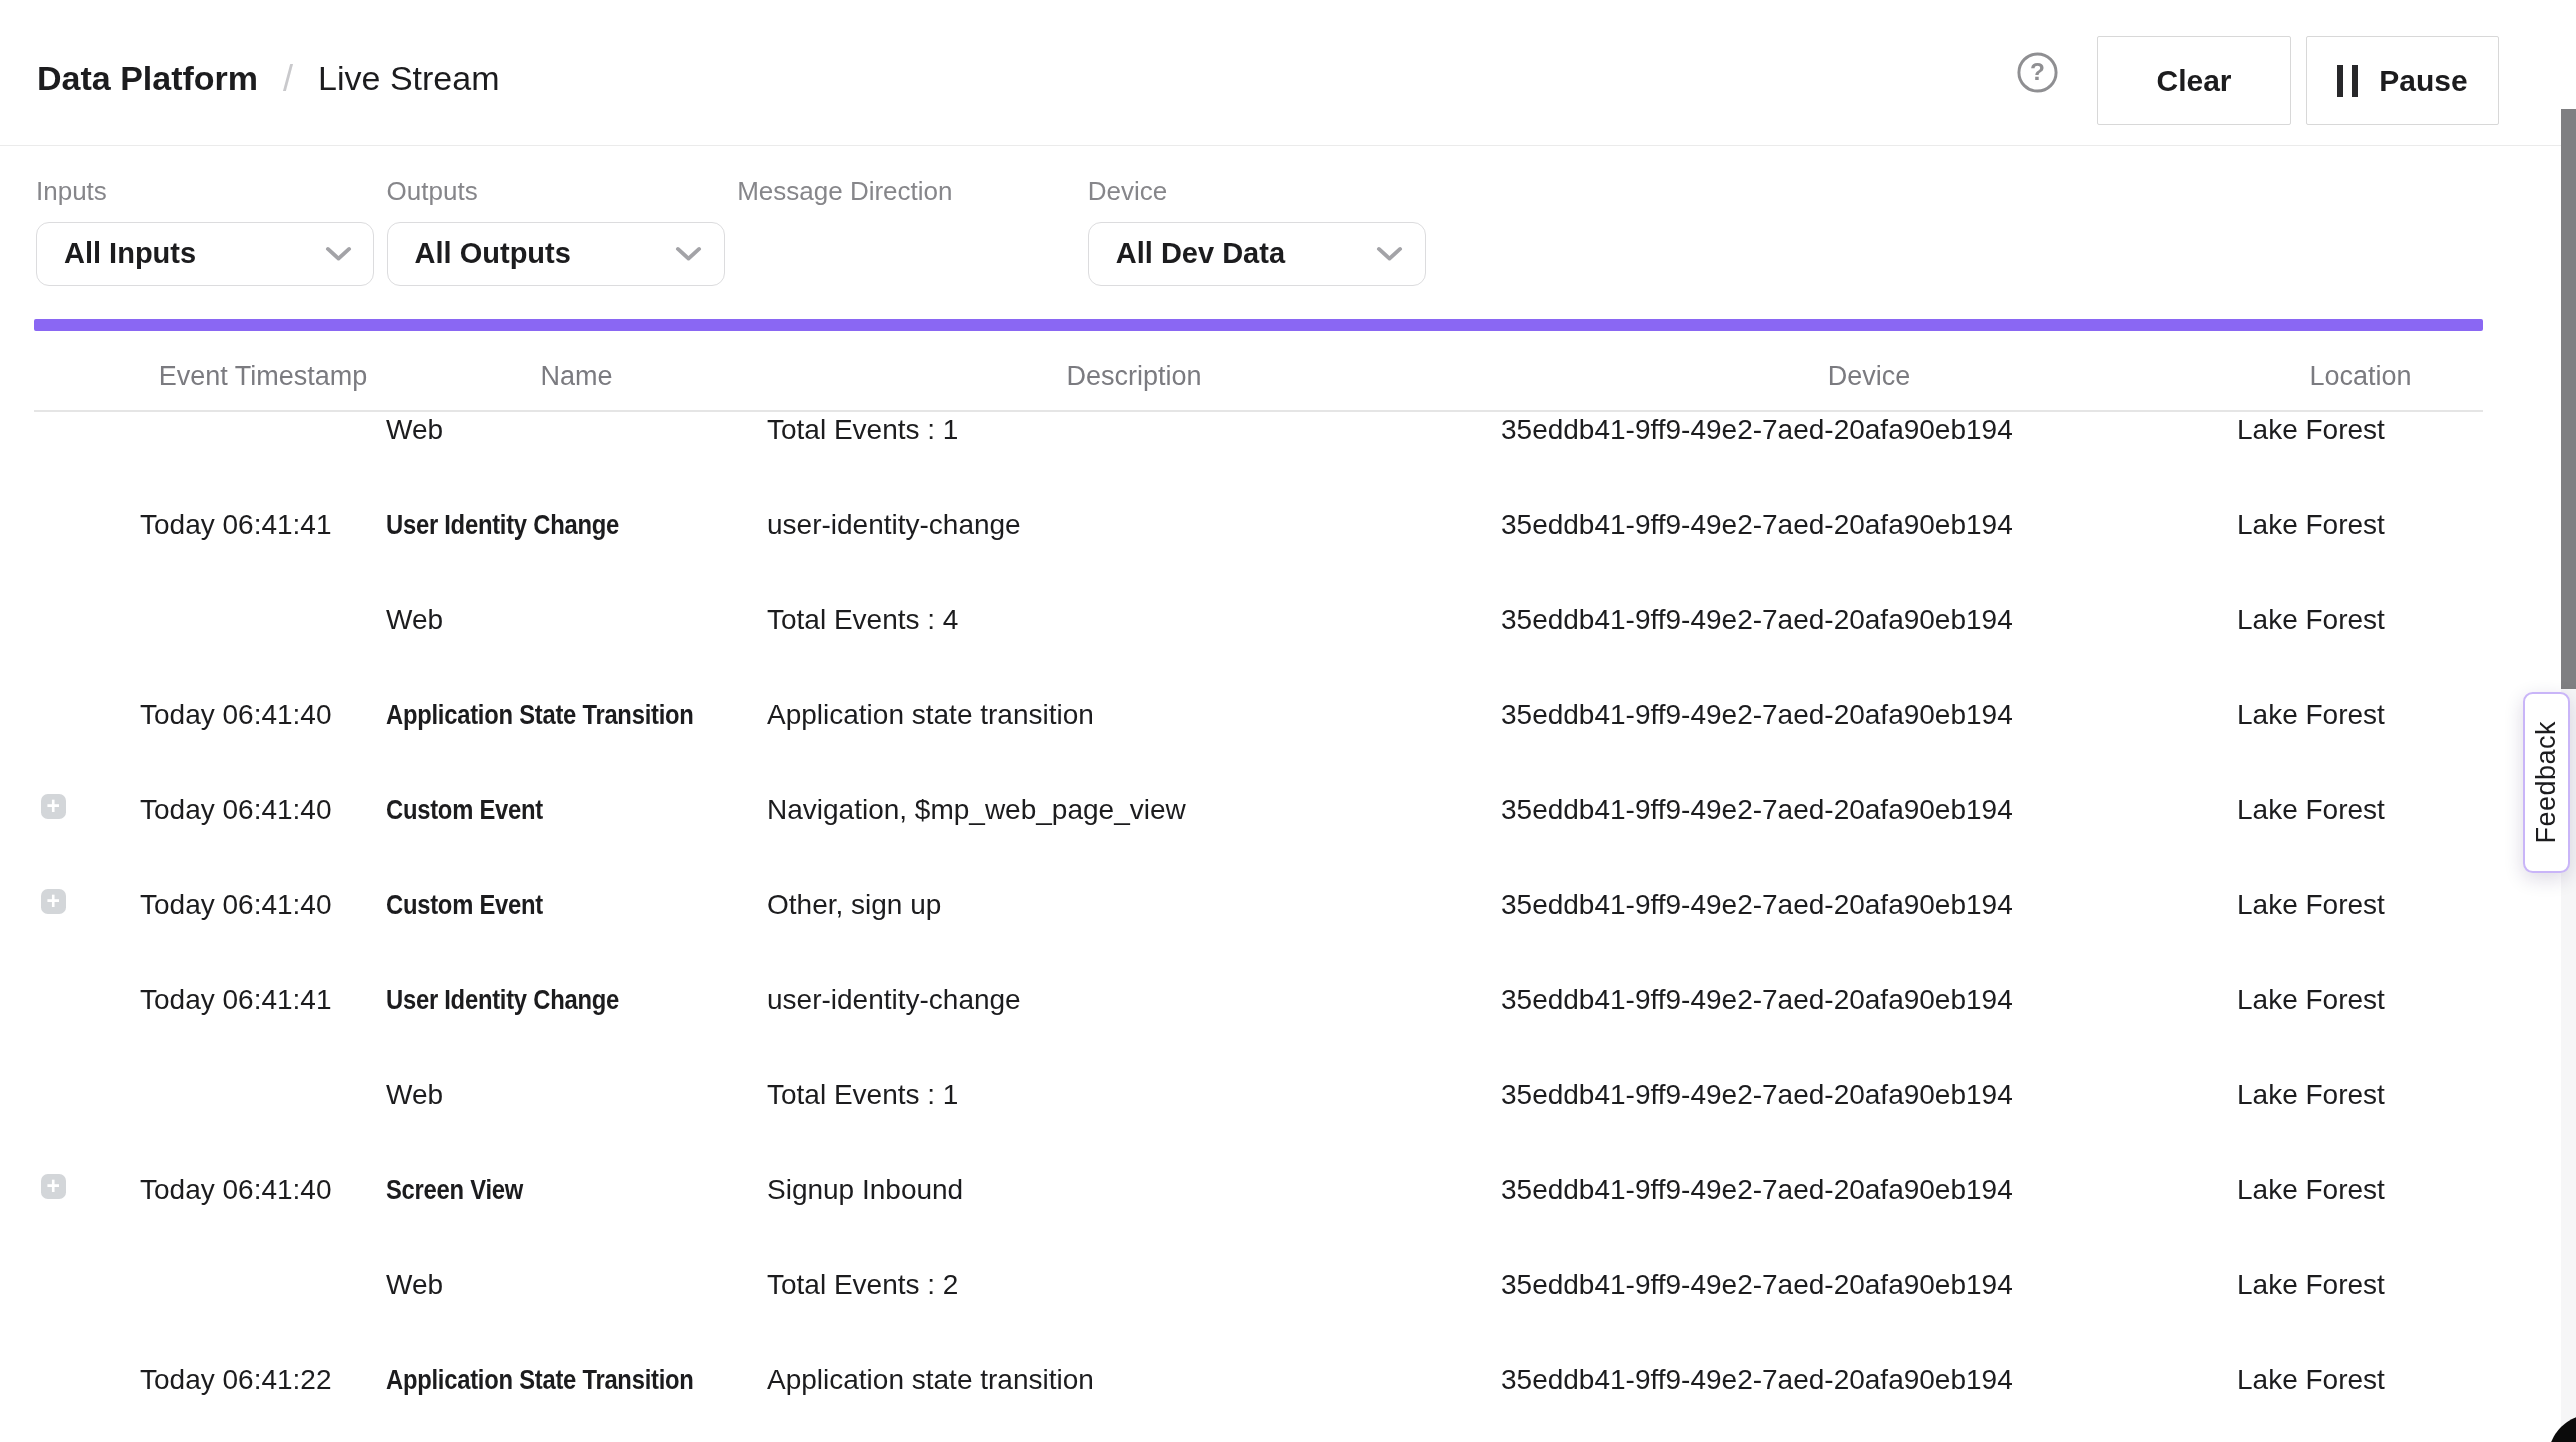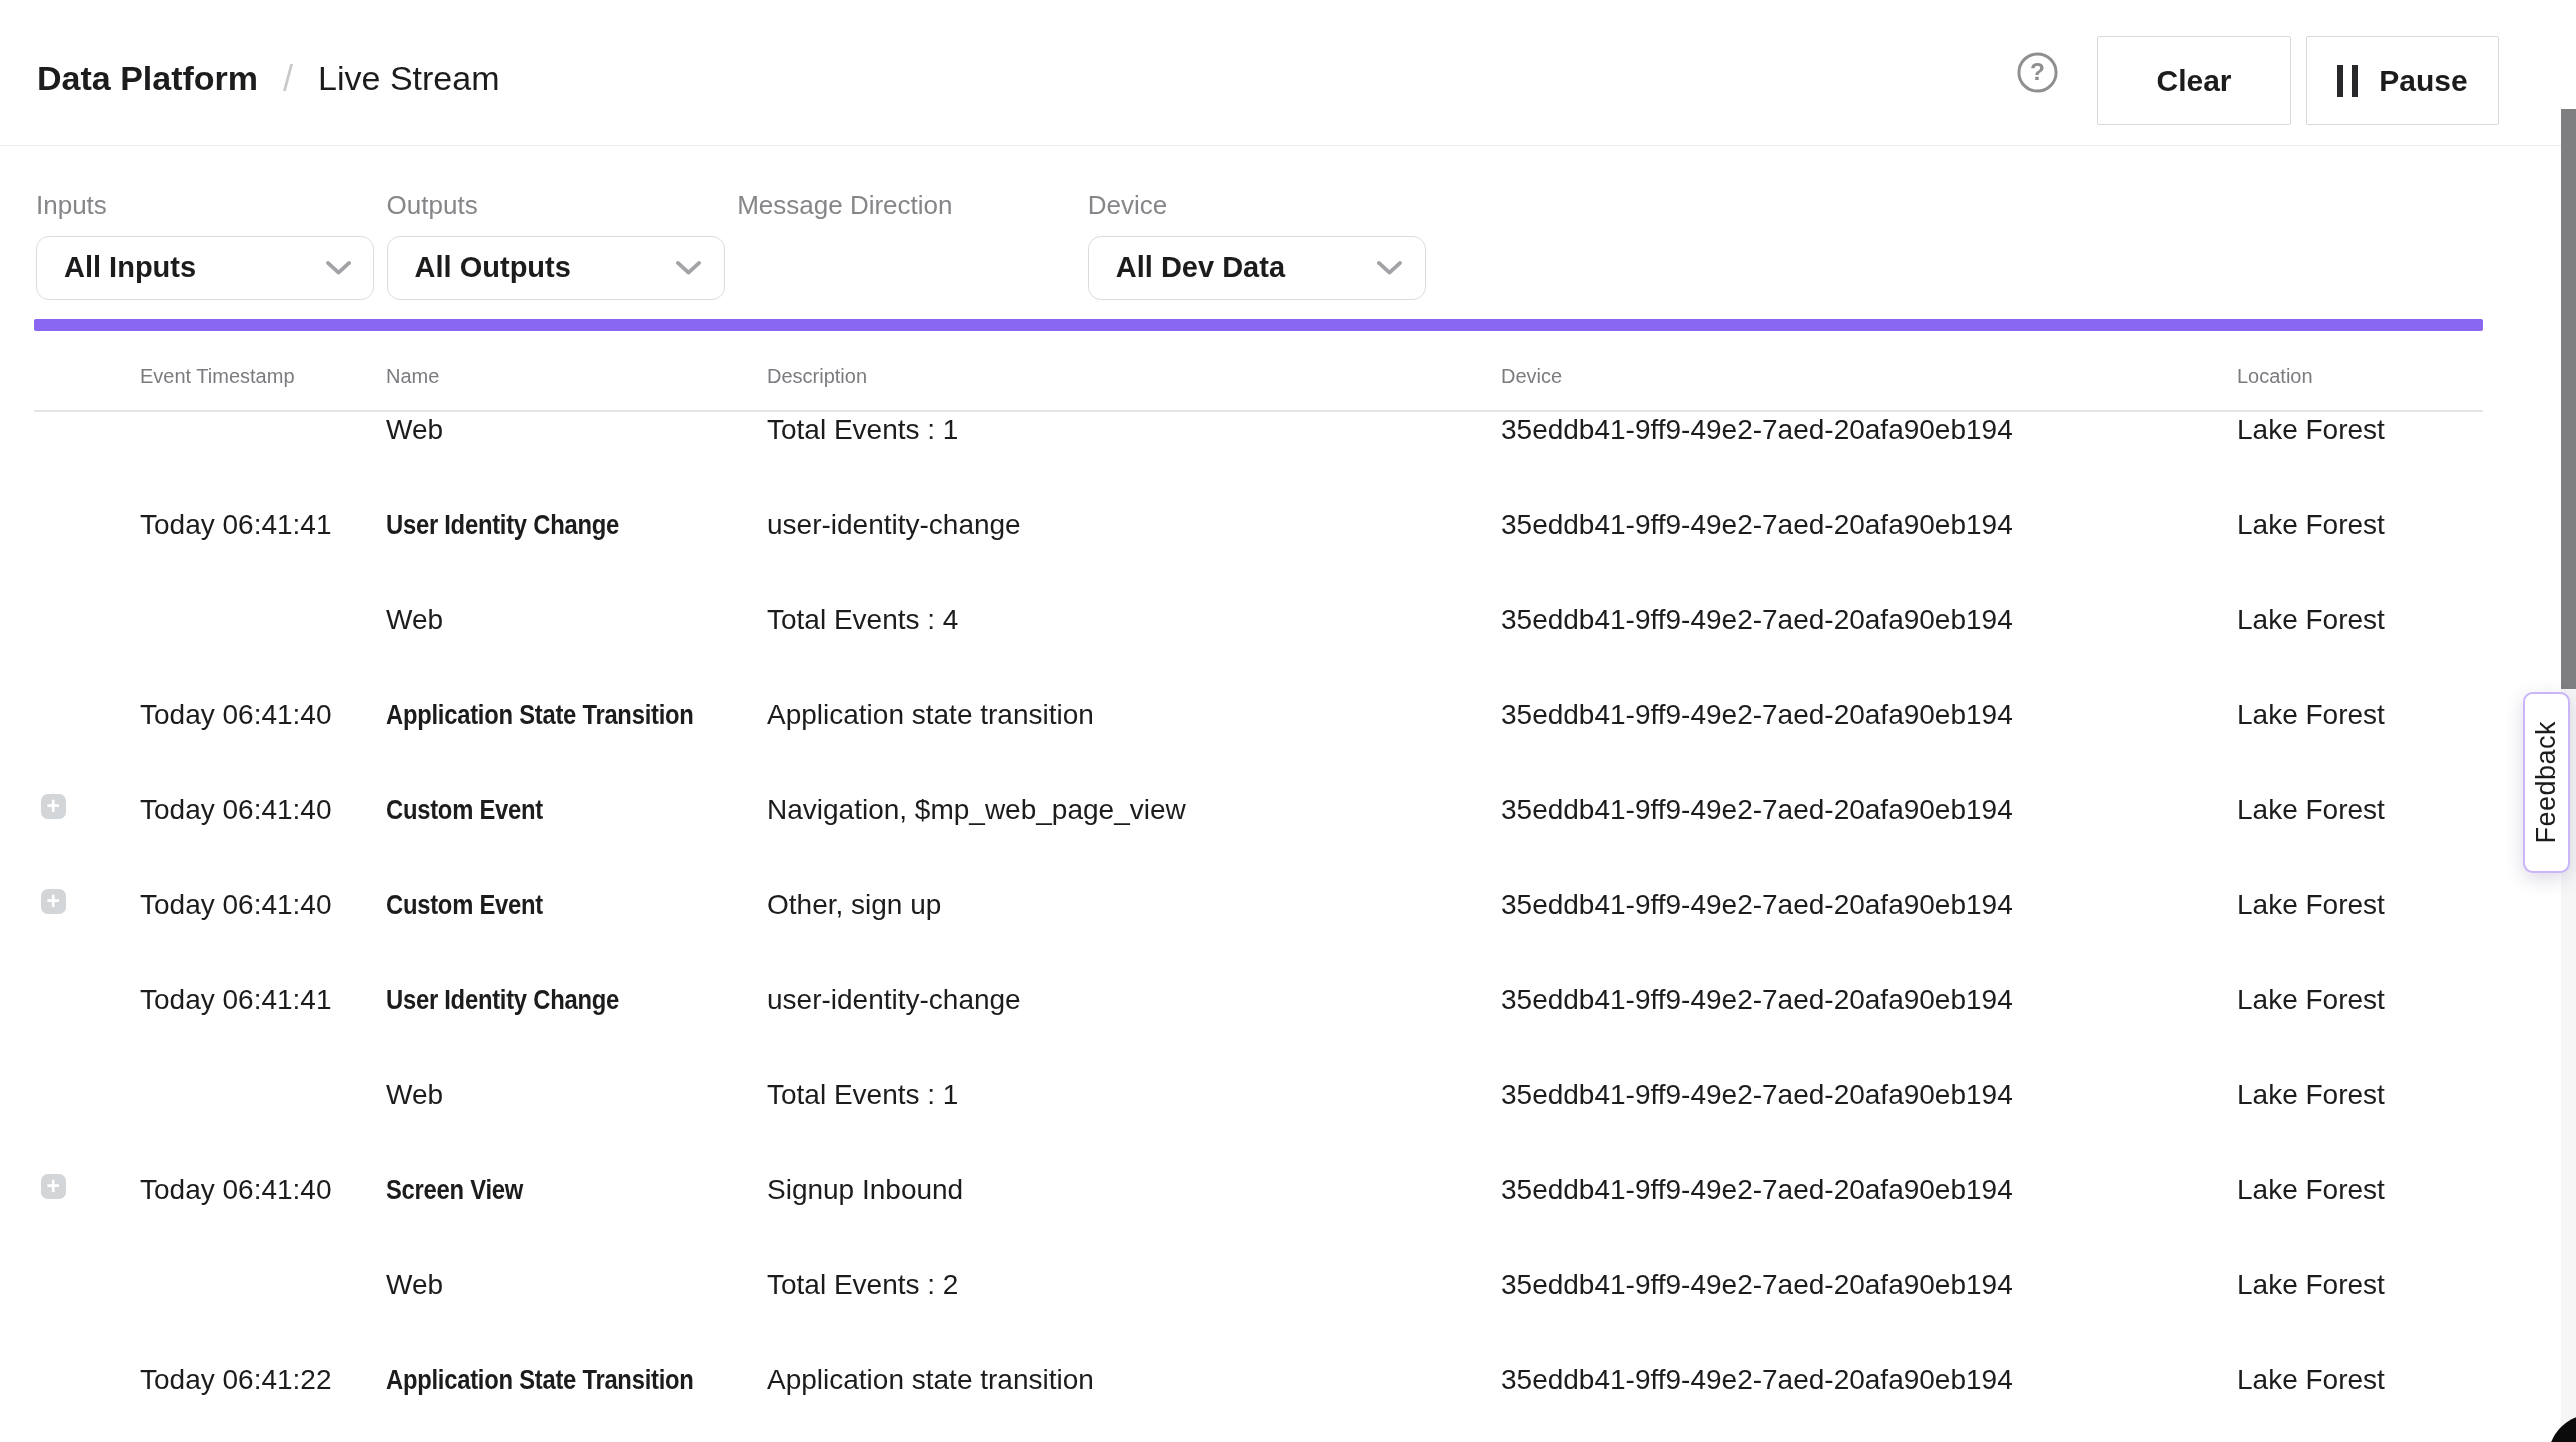--- a/index.html
+++ b/index.html
@@ -35,41 +35,42 @@
     display: flex; align-items: center; justify-content: center; cursor: pointer;
   }
   .btn-clear { left: 2097px; width: 194px; }
   .btn-pause { left: 2306px; width: 193px; gap: 21.4px; }
   .pause-glyph {
     width: 20.4px; height: 32px;
     border-left: 6.8px solid #28282a; border-right: 6.8px solid #28282a;
   }
 
   
-  .filters { position: absolute; top: 147px; left: 36px; display: flex; gap: 12.6px; justify-content: center; }
+  .filters { position: absolute; top: 133px; left: 36px; display: flex; gap: 12.6px; justify-content: center; }
   .filter { width: 338px; }
   .filter-label { margin-top: 43px; font-size: 26px; color: #86868a; line-height: 30px; }
   .select {
     margin-top: 15.5px; height: 64px; background: #fff;
     border: 1.9px solid #dcdcde; border-radius: 13px;
     display: flex; align-items: center; justify-content: space-between;
     padding: 0 21.4px 0 27px; cursor: pointer;
   }
   .select-value { font-weight: bold; font-size: 29px; }
   .chevron { display: flex; align-items: center; }
 
   
   .accent-bar { position: absolute; left: 34px; top: 319px; width: 2449px; height: 11.6px; background: #8a67f3; border-radius: 1.9px; }
 
   
   .table-head {
     position: absolute; top: 342px; left: 34px; width: 2449px; height: 70px;
     display: flex; align-items: center;
-    color: #7b7b80; font-size: 20px;
+    color: #7b7b80; font-size: 27px;
     border-bottom: 2.9px solid #e5e5e5;
+    text-align: center;
   }
   .rows { position: absolute; top: 414px; left: 34px; width: 2449px; }
   .row { height: 95px; display: flex; align-items: flex-start; font-size: 28px; background: #fff; }
 
   .cell-exp  { width: 106px; flex: 0 0 106px; display: flex; align-items: center; }
   .cell-ts   { width: 246px; flex: 0 0 246px; }
   .cell-name { width: 381px; flex: 0 0 381px; white-space: nowrap; }
   .cell-desc { width: 734px; flex: 0 0 734px; white-space: nowrap; }
   .cell-dev  { width: 736px; flex: 0 0 736px; white-space: nowrap; }
   .cell-loc  { width: 247px; flex: 0 0 247px; white-space: nowrap; }

